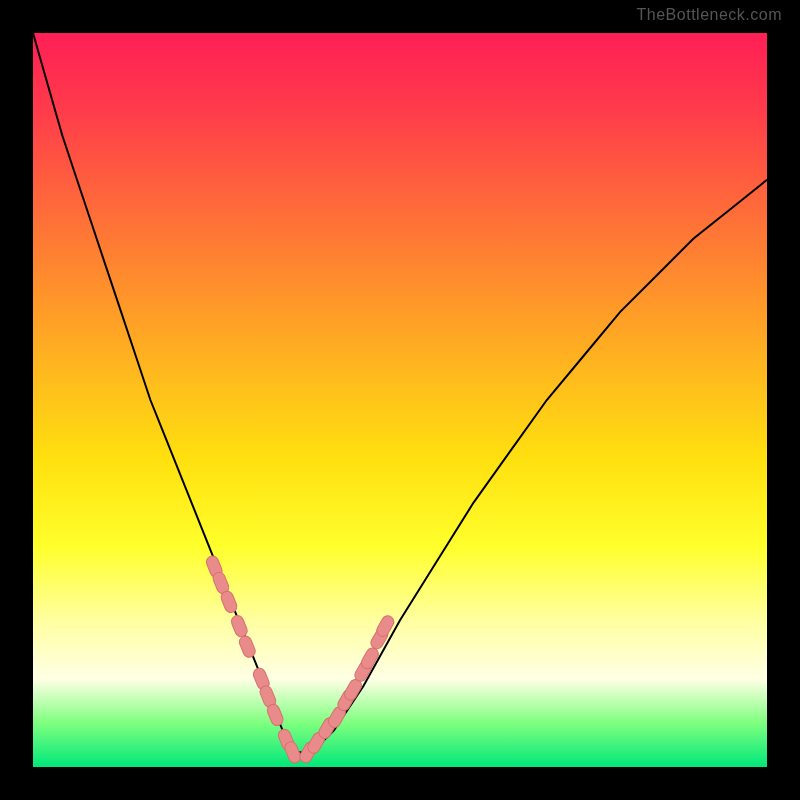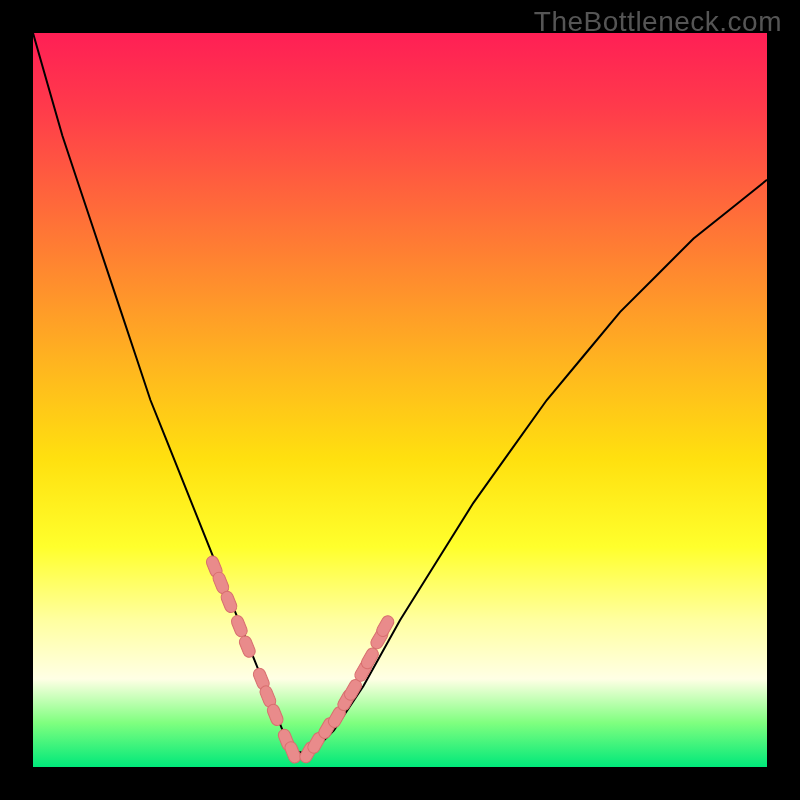--- a/index.html
+++ b/index.html
@@ -36,21 +36,21 @@
       #ffffe5 88%,
       #7fff7f 94%,
       #00e87a 100%
     );
   }
   .watermark {
     position: absolute;
     top: 6px;
     right: 18px;
     color: #555;
-    font-size: 28px;
+    font-size: 16px;
     font-weight: 500;
     letter-spacing: 0.5px;
     user-select: none;
   }
   svg.overlay {
     position: absolute;
     left: 33px;
     top: 33px;
     width: 734px;
     height: 734px;

